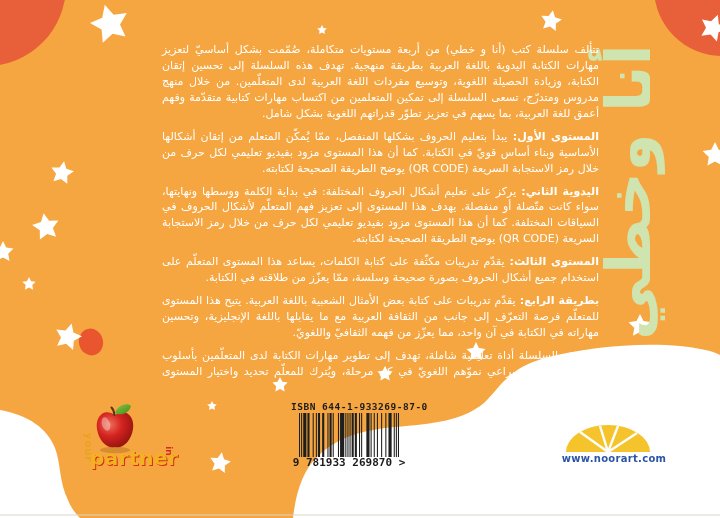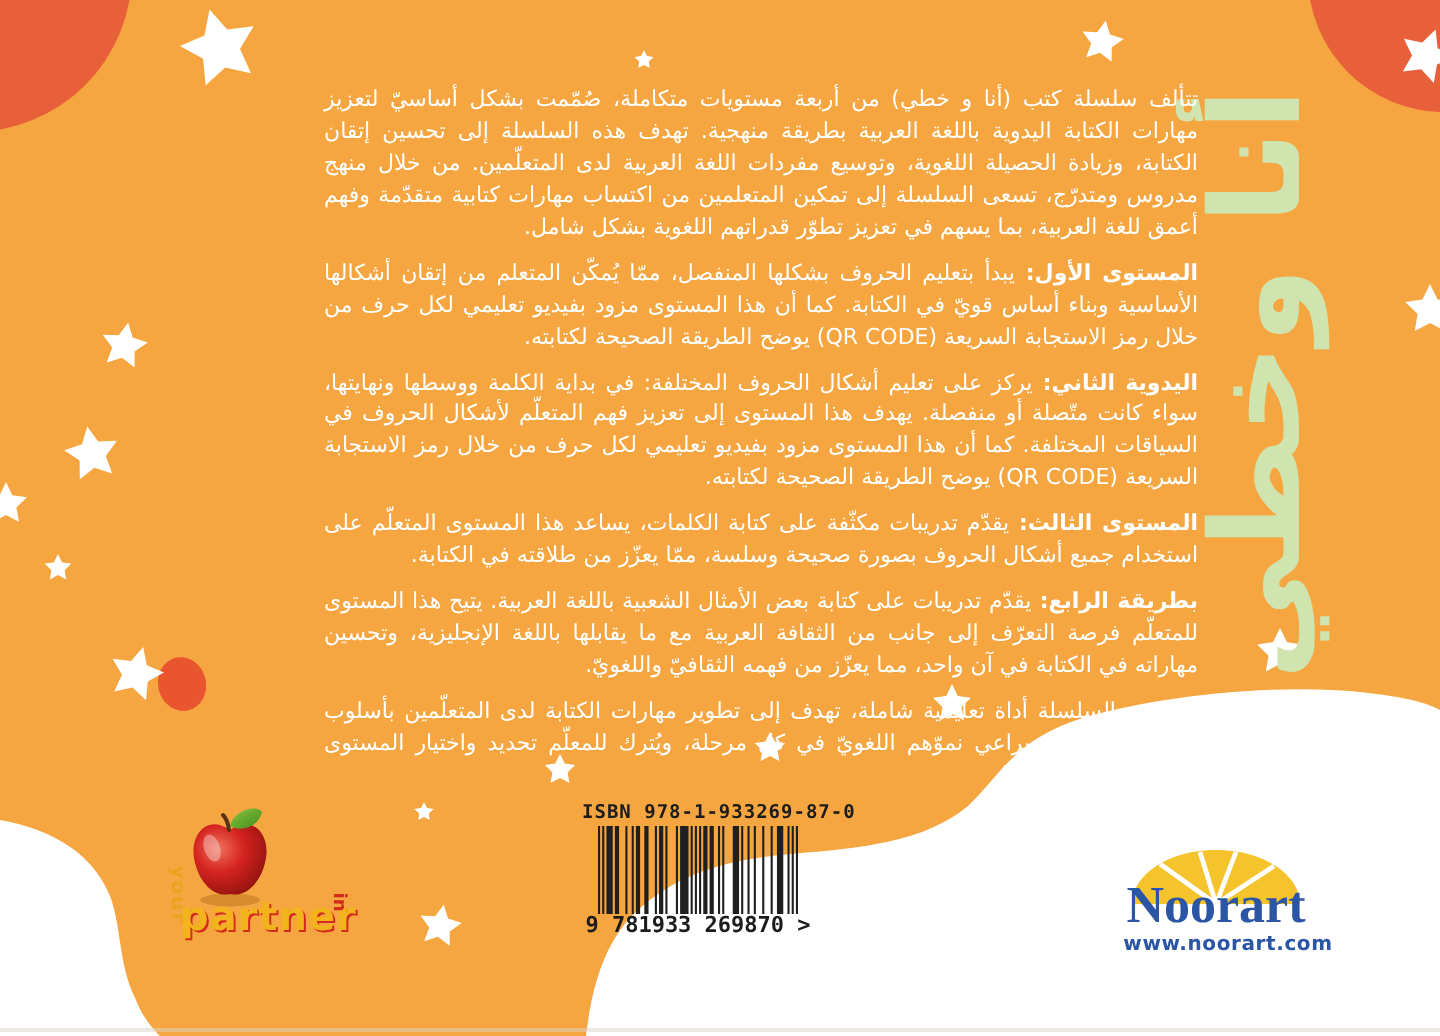--- a/index.html
+++ b/index.html
@@ -135,21 +135,21 @@
       <path d="M20.5,13 C 20,9 19,7 17.5,5.5" stroke="#5C3310" stroke-width="2" fill="none" stroke-linecap="round"></path>
       <path d="M21,11 C 23,3 34,0 37,4 C 35,12 26,14 21,11 Z" fill="url(#leafGrad)"></path>
       <ellipse cx="12" cy="22" rx="4" ry="7" fill="#ffffff" opacity="0.35" transform="rotate(-18 12 22)"></ellipse>
     </svg>
     <span class="your">your</span>
     <span class="partner">partner</span>
     <span class="in">in</span>
   </div>
 
   <div class="barcode">
-    <div class="isbn-label">ISBN 978-1-933269-87-0</div>
+    <div class="isbn-label">ISBN 644-1-933269-87-0</div>
     <svg id="barcode-bars" width="100" height="44" viewBox="0 0 95 44" preserveAspectRatio="none" xmlns="http://www.w3.org/2000/svg">
         <rect x="0" y="0" width="1" height="44" fill="#1f1f1f"></rect>
         <rect x="2" y="0" width="1" height="44" fill="#1f1f1f"></rect>
         <rect x="4" y="0" width="3" height="44" fill="#1f1f1f"></rect>
         <rect x="8" y="0" width="2" height="44" fill="#1f1f1f"></rect>
         <rect x="13" y="0" width="1" height="44" fill="#1f1f1f"></rect>
         <rect x="16" y="0" width="1" height="44" fill="#1f1f1f"></rect>
         <rect x="18" y="0" width="2" height="44" fill="#1f1f1f"></rect>
         <rect x="22" y="0" width="2" height="44" fill="#1f1f1f"></rect>
         <rect x="27" y="0" width="1" height="44" fill="#1f1f1f"></rect>
@@ -181,17 +181,16 @@
   <div class="noorart">
     <svg class="sun" width="88" height="28" viewBox="0 0 88 28" xmlns="http://www.w3.org/2000/svg">
       <path d="M2,28 A 42,27 0 0 1 86,28 Z" fill="#F5C32B"></path>
       <g stroke="#FFFFFF" stroke-width="2.4">
         <line x1="44" y1="28" x2="16" y2="8"></line>
         <line x1="44" y1="28" x2="36" y2="2"></line>
         <line x1="44" y1="28" x2="54" y2="2"></line>
         <line x1="44" y1="28" x2="73" y2="9"></line>
       </g>
     </svg>
-    <div class="name">Noorart</div>
     <div class="url">www.noorart.com</div>
   </div>
 
 </div>
 
 </body></html>

